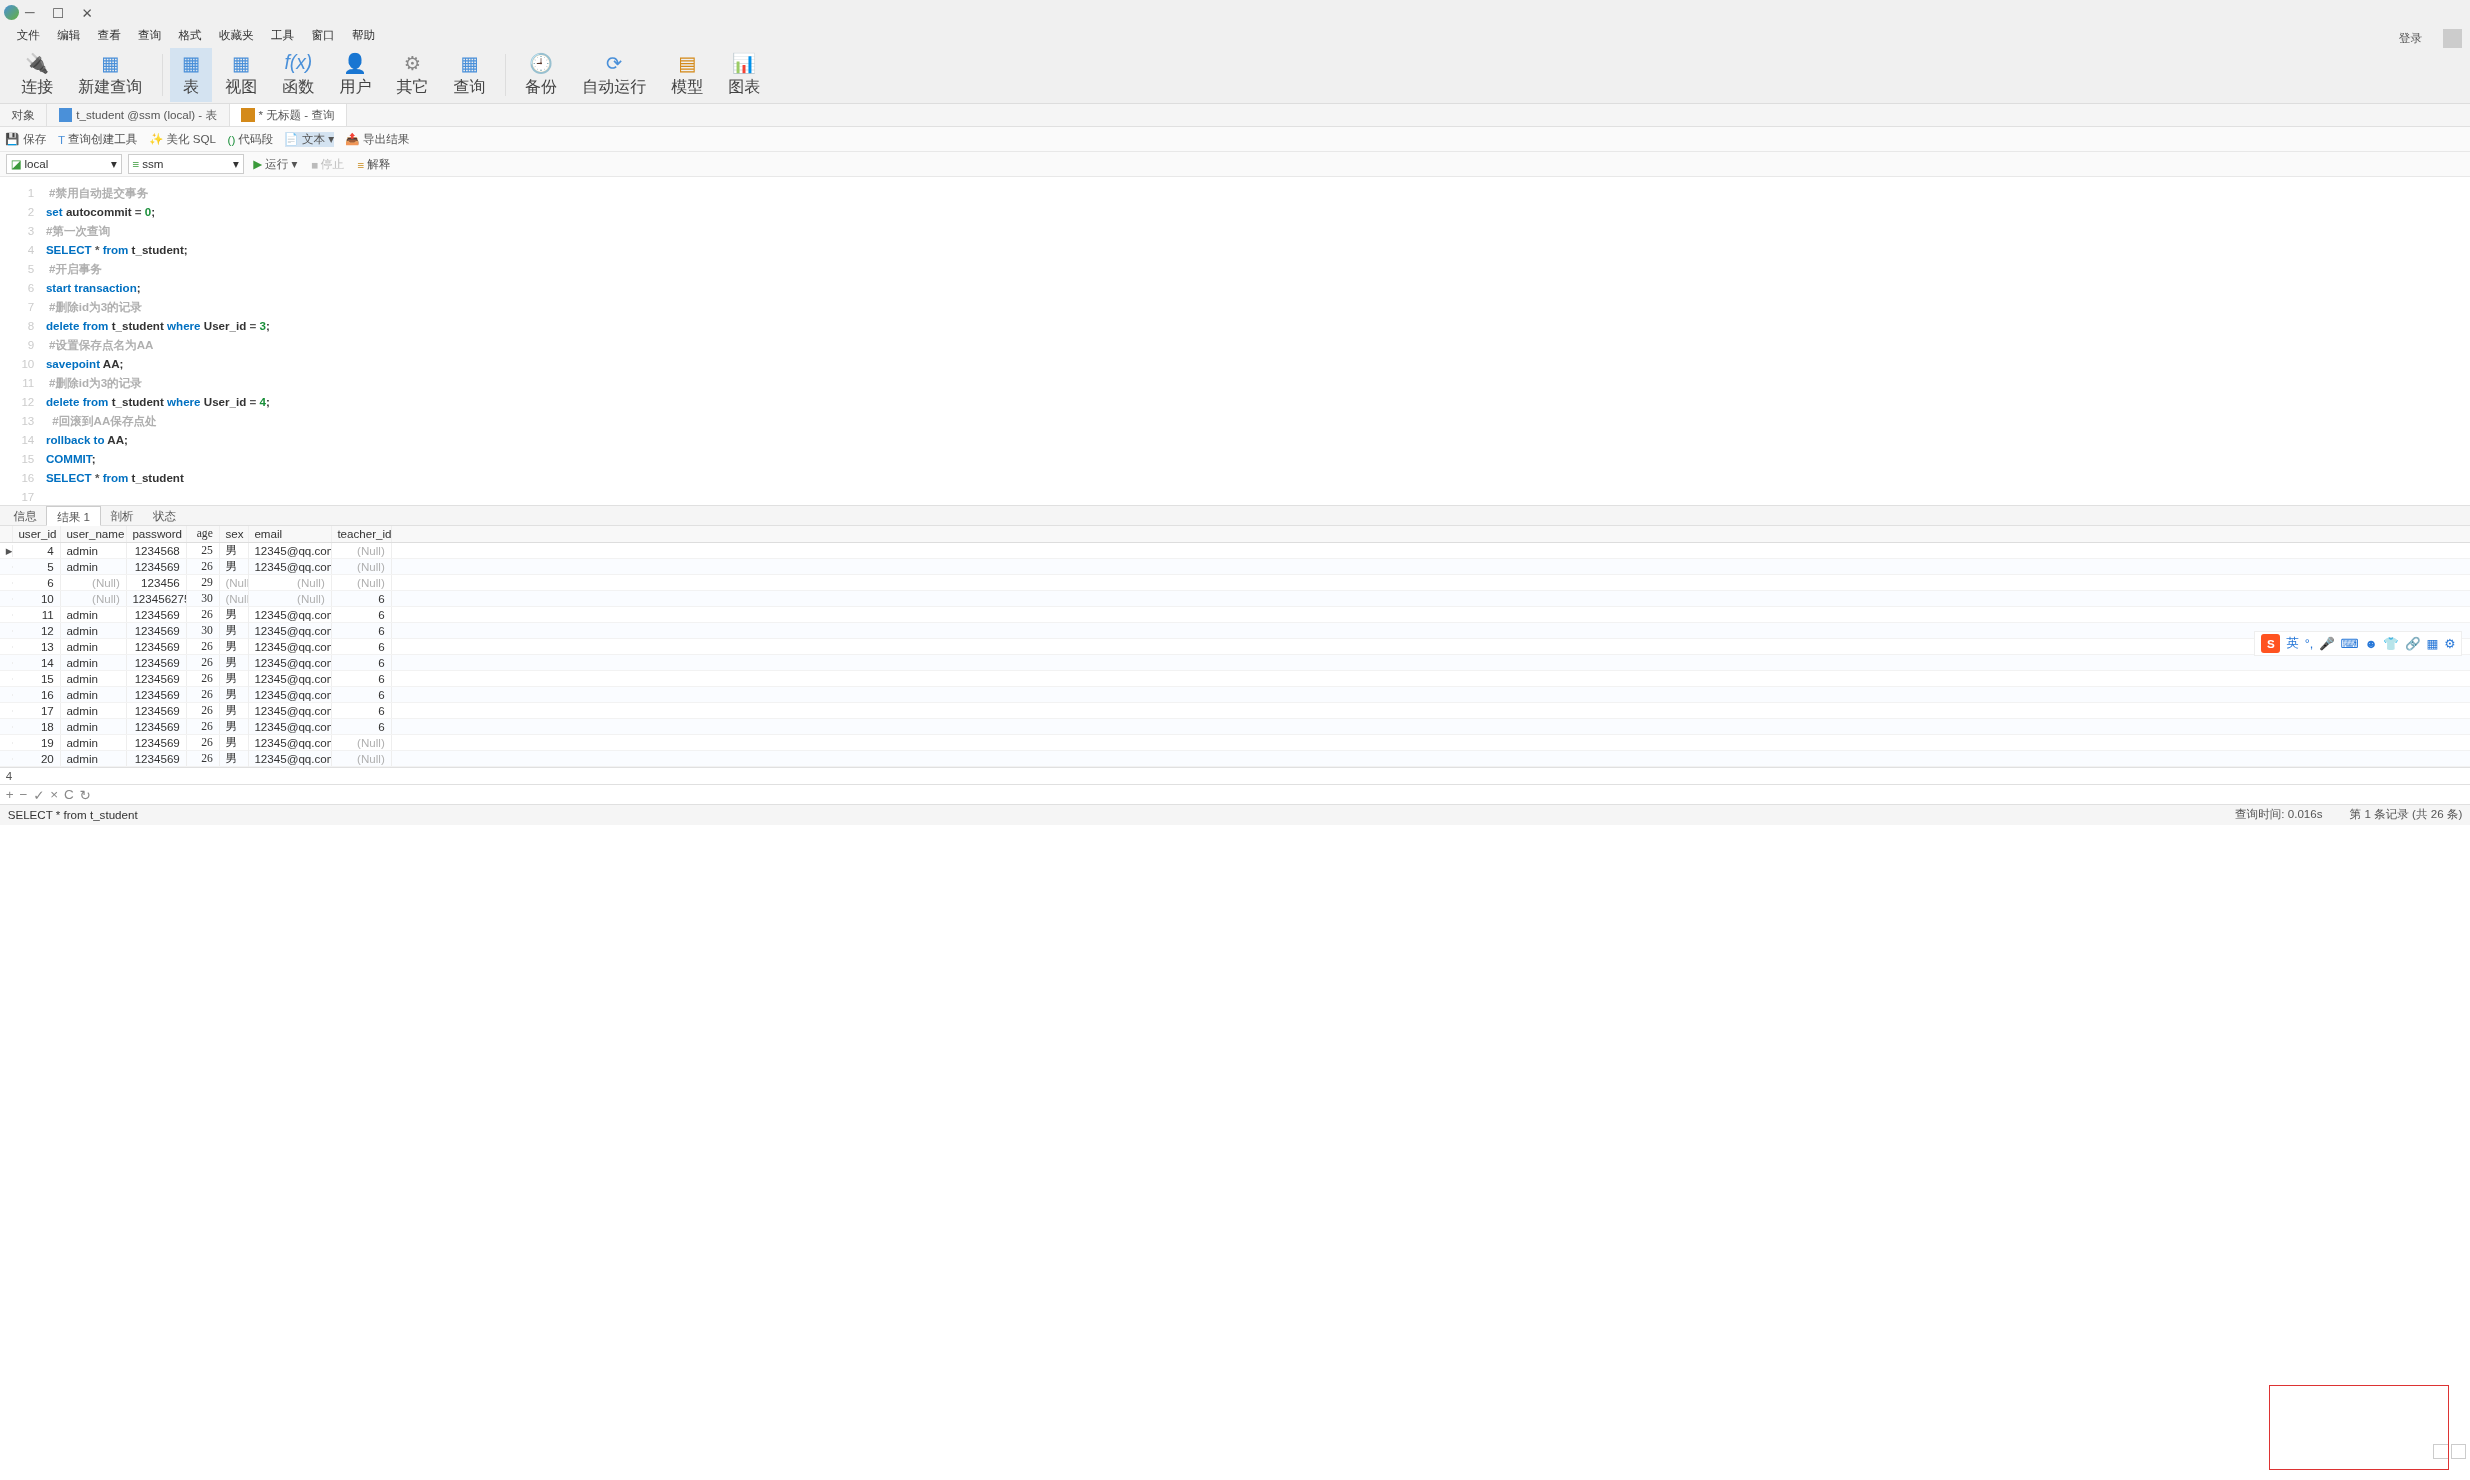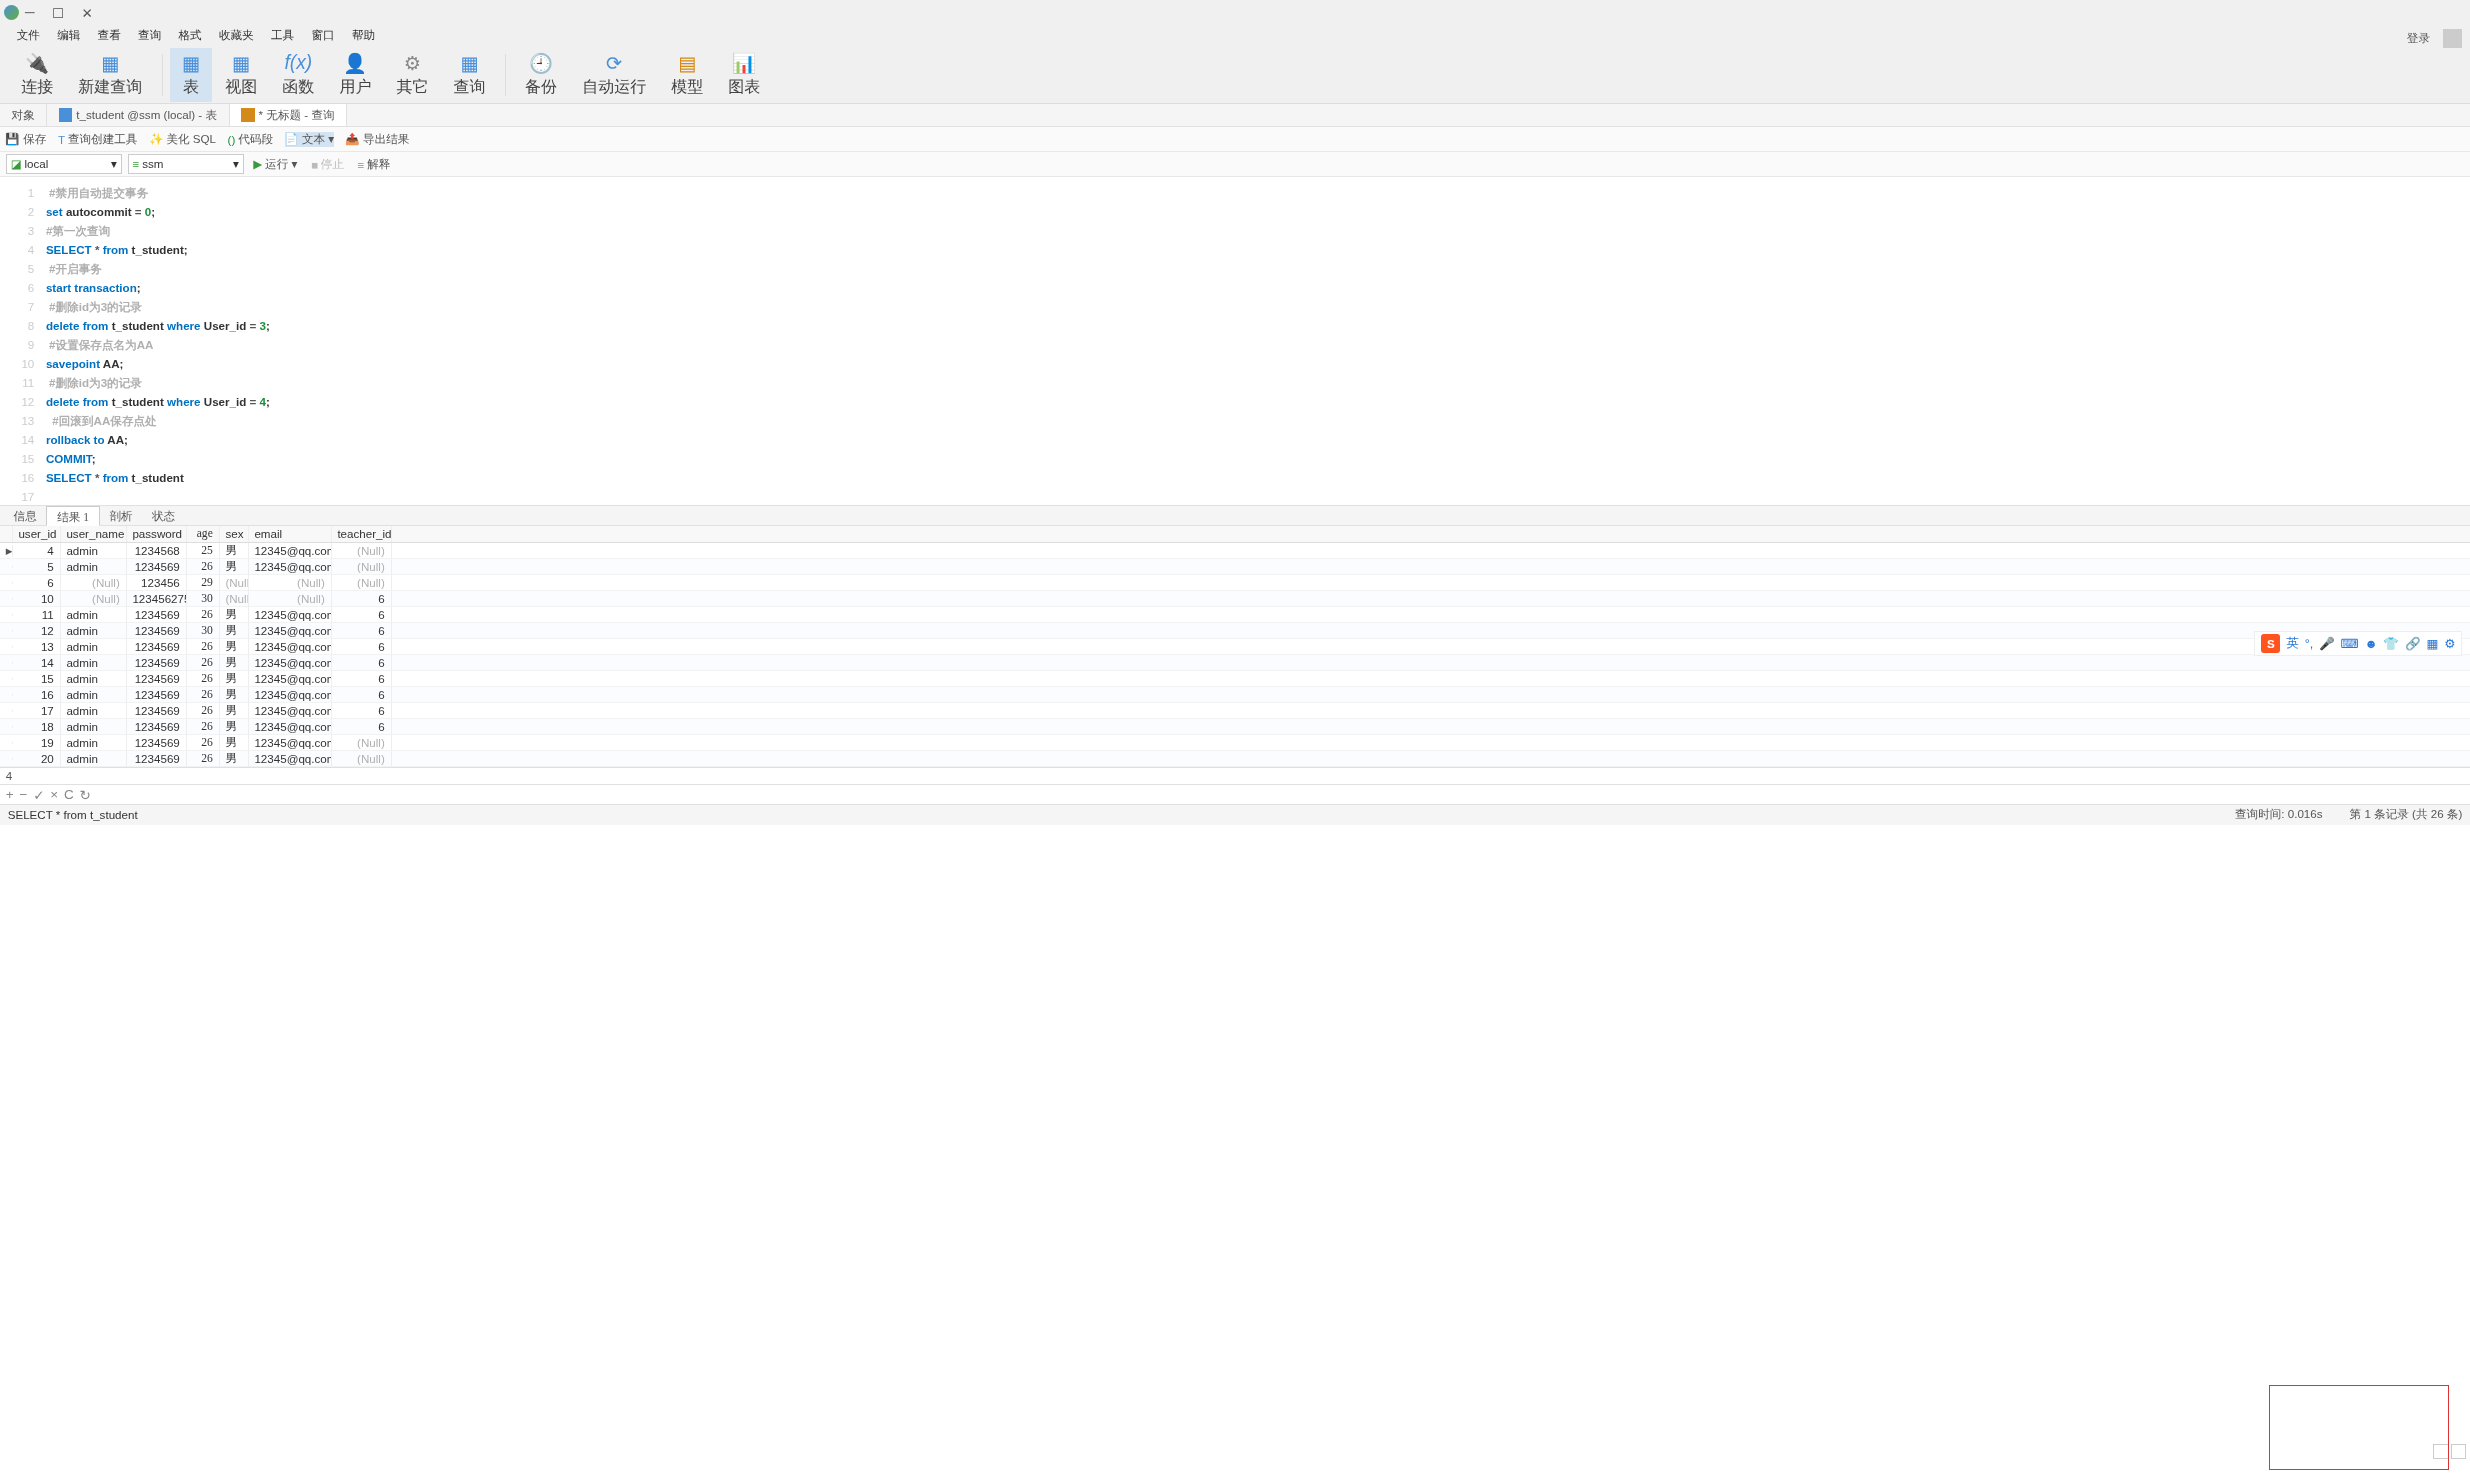--- a/index.html
+++ b/index.html
@@ -2,21 +2,21 @@
 <html><head>
 <meta charset="utf-8">
 <style>
 *{box-sizing:border-box;margin:0;padding:0;font-family:"Microsoft YaHei","Segoe UI",Arial,sans-serif;font-size:11.6px;}
 body{background:#fff;color:#333;overflow:hidden;}
 .titlebar{height:25px;background:#f0f0f0;display:flex;align-items:center;padding:0 3.9px;}
 .titlebar .logo{width:15.4px;height:15.4px;border-radius:50%;background:linear-gradient(135deg,#4a90d9,#66b03e);margin-right:5.8px;}
 .titlebar .title{flex:1;color:#555;}
 .titlebar .winbtns{display:flex;gap:17.4px;padding-right:7.7px;}
 .titlebar .winbtns span{cursor:default;color:#555;font-size:13.5px;}
-.loginbar{position:absolute;right:7.7px;top:29px;display:flex;align-items:center;gap:13px;color:#555;}
+.loginbar{position:absolute;right:7.7px;top:29px;display:flex;align-items:center;gap:21px;color:#555;}
 .loginbar .avatar{width:19.3px;height:19.3px;background:#ccc;}
 .menubar{height:21px;background:#f0f0f0;display:flex;align-items:center;padding-left:9px;gap:1.9px;}
 .menubar span{padding:1.9px 7.7px;color:#333;}
 .ribbon{height:58px;background:#f0f0f0;border-bottom:1px solid #ddd;display:flex;align-items:center;padding-left:9.7px;gap:1.9px;}
 .rbtn{display:flex;flex-direction:column;align-items:center;justify-content:center;padding:3.9px 11.6px;color:#444;height:54px;min-width:41px;}
 .rbtn.active{background:#d4e3f1;}
 .rbtn .ric{height:25px;display:flex;align-items:center;justify-content:center;font-size:19.3px;}
 .rbtn .rlbl{font-size:16px;margin-top:1.9px;}
 .rsep{width:1px;height:42px;background:#ddd;margin:0 5.8px;}
 .tabbar{height:23px;background:#f5f5f5;border-bottom:1px solid #e0e0e0;display:flex;align-items:stretch;}
@@ -29,21 +29,21 @@
 .selrow .sel{height:19.3px;border:1px solid #ccc;background:#fff;display:flex;align-items:center;padding:0 3.9px;min-width:116px;justify-content:space-between;}
 .selrow .sbtn{display:flex;align-items:center;gap:2.9px;color:#555;padding:0 3.9px;}
 .editor{height:328px;background:#fff;display:flex;font-family:Consolas,"Courier New",monospace;font-size:14.5px;line-height:19px;}
 .gutter{width:42px;text-align:right;color:#ccc;padding:5.8px 7.7px 5.8px 0;user-select:none;}
 .code{flex:1;padding:5.8px 0 5.8px 3.9px;white-space:pre;color:#333;font-weight:bold;}
 .kwd{color:#0070c1;}
 .num{color:#1a8f3a;}
 .cmt{color:#b0b0b0;}
 .op{color:#555;}
 .restabs{height:21px;background:#f5f5f5;border-top:1px solid #e0e0e0;border-bottom:1px solid #e0e0e0;display:flex;align-items:stretch;padding-left:3.9px;}
-.rtab{padding:2.9px 9.7px;color:#555;font-family:Liberation Serif, serif;}
+.rtab{padding:2.9px 9.7px;color:#555;}
 .rtab.active{background:#fff;border:1px solid #ccc;border-bottom:1px solid #fff;margin-bottom:-1px;}
 .grid{height:241px;overflow:auto;position:relative;}
 .ghead{display:flex;background:#f8f8f8;border-bottom:1px solid #ddd;height:17.4px;position:sticky;top:0;}
 .ghead>div,.grow>div{border-right:1px solid #eee;padding:1px 5.8px;overflow:hidden;white-space:nowrap;}
 .grow{display:flex;height:16px;border-bottom:1px solid #f2f2f2;align-items:center;}
 .grow:nth-child(odd){background:#fff;}
 .grow:nth-child(even){background:#fafcff;}
 .grow .rowmark{width:7.7px;color:#555;font-size:8.7px;}
 .c-uid{width:48px;text-align:right;}
 .c-un{width:66px;}

